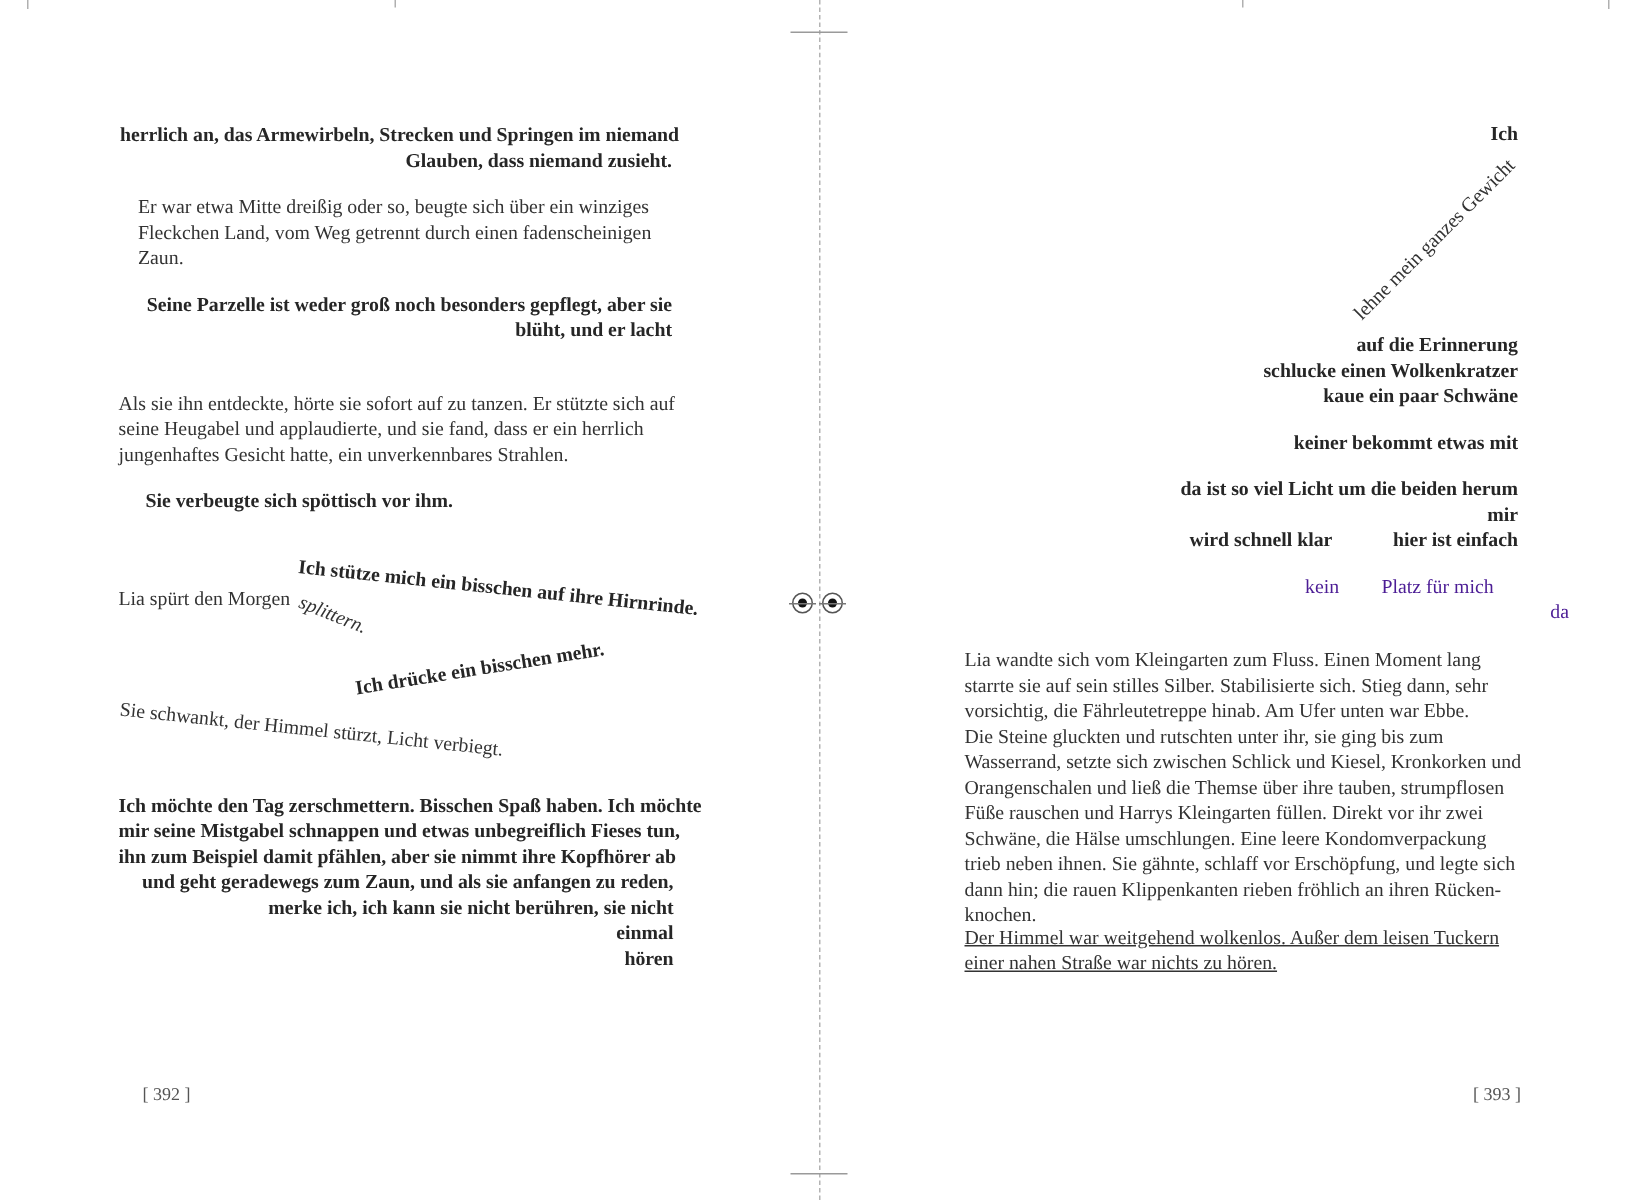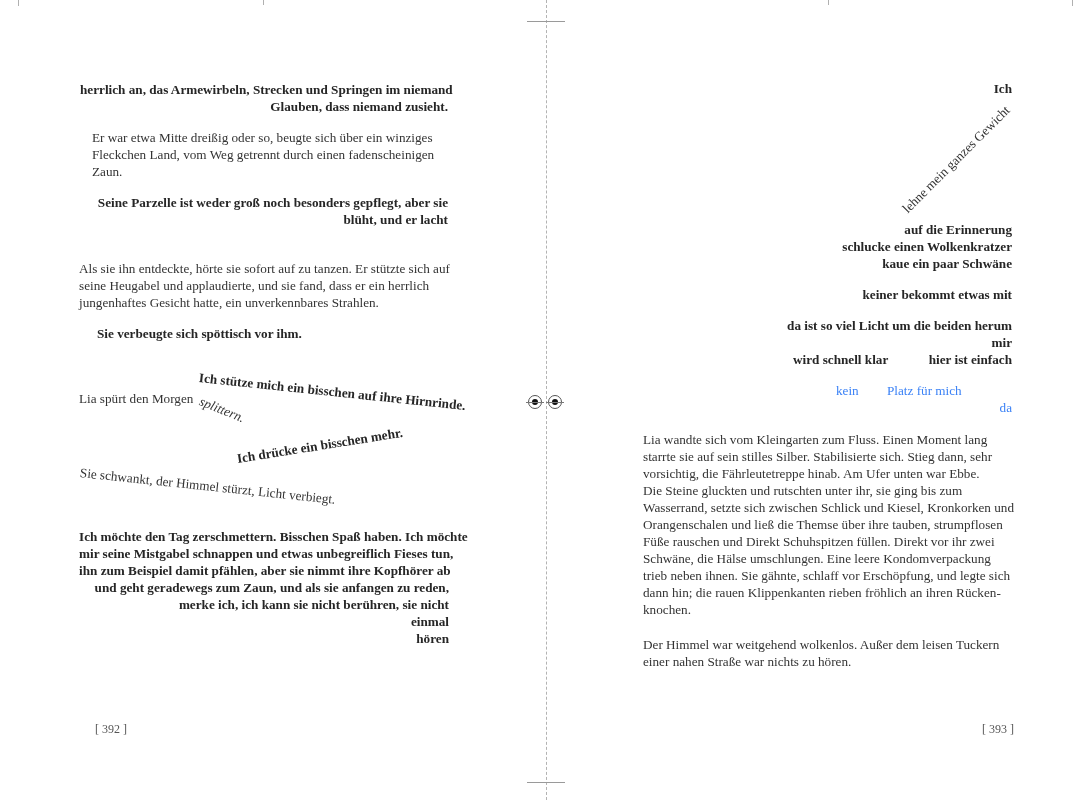--- a/index.html
+++ b/index.html
@@ -7,21 +7,21 @@
     width: 1089px; height: 800px; position: relative; overflow: hidden;
     background: #ffffff; color: #2b2b2b;
     font-family: "Liberation Serif", "DejaVu Serif", serif;
     font-size: 13.2px;
   }
   .abs { position: absolute; white-space: nowrap; }
   .bold { font-weight: bold; color: #262626; }
   .reg { color: #333333; }
   .right { text-align: right; }
   .line { display: block; line-height: 17px; }
-  .gray { color: #3b82f6; }
+  .gray { color: #4c1d95; margin-left: 34px; }
 
   
   .gutter {
     position: absolute; left: 546px; top: 0; width: 0; height: 800px;
     border-left: 1px dashed #b3b3b3;
   }
   .hmark { position: absolute; height: 1px; background: #9a9a9a; }
   .vmark { position: absolute; width: 1px; background: #b0b0b0; }
   .reg-mark {
     position: absolute; width: 14px; height: 14px; border-radius: 50%;
@@ -121,26 +121,26 @@
   <div class="abs gray" style="left:887px; top:383px;">Platz für mich</div>
   <div class="abs gray right" style="left:960px; top:400px; width:52px;">da</div>
 
   <div class="abs reg" style="left:643px; top:431px;">
     <span class="line">Lia wandte sich vom Kleingarten zum Fluss. Einen Moment lang</span>
     <span class="line">starrte sie auf sein stilles Silber. Stabilisierte sich. Stieg dann, sehr</span>
     <span class="line">vorsichtig, die Fährleutetreppe hinab. Am Ufer unten war Ebbe.</span>
     <span class="line">Die Steine gluckten und rutschten unter ihr, sie ging bis zum</span>
     <span class="line">Wasserrand, setzte sich zwischen Schlick und Kiesel, Kronkorken und</span>
     <span class="line">Orangenschalen und ließ die Themse über ihre tauben, strumpflosen</span>
-    <span class="line">Füße rauschen und Direkt Schuhspitzen füllen. Direkt vor ihr zwei</span>
+    <span class="line">Füße rauschen und Harrys Kleingarten füllen. Direkt vor ihr zwei</span>
     <span class="line">Schwäne, die Hälse umschlungen. Eine leere Kondomverpackung</span>
     <span class="line">trieb neben ihnen. Sie gähnte, schlaff vor Erschöpfung, und legte sich</span>
     <span class="line">dann hin; die rauen Klippenkanten rieben fröhlich an ihren Rücken-</span>
     <span class="line">knochen.</span>
   </div>
 
-  <div class="abs reg" style="left:643px; top:636px;">
+  <div class="abs reg" style="left:643px; top:616px;text-decoration:underline;">
     <span class="line">Der Himmel war weitgehend wolkenlos. Außer dem leisen Tuckern</span>
     <span class="line">einer nahen Straße war nichts zu hören.</span>
   </div>
 
   <div class="abs page-num" style="left:982px; top:722px;">[ 393 ]</div>
 </div>
 
 </body></html>

